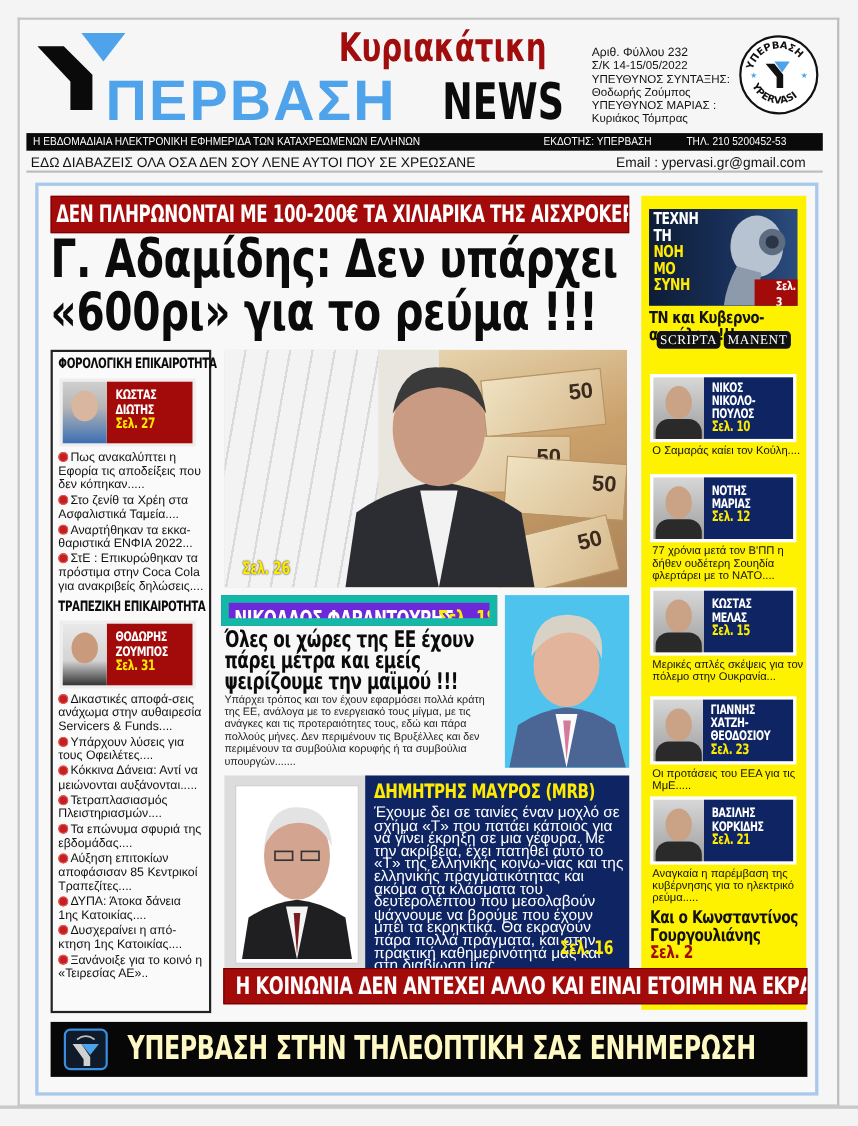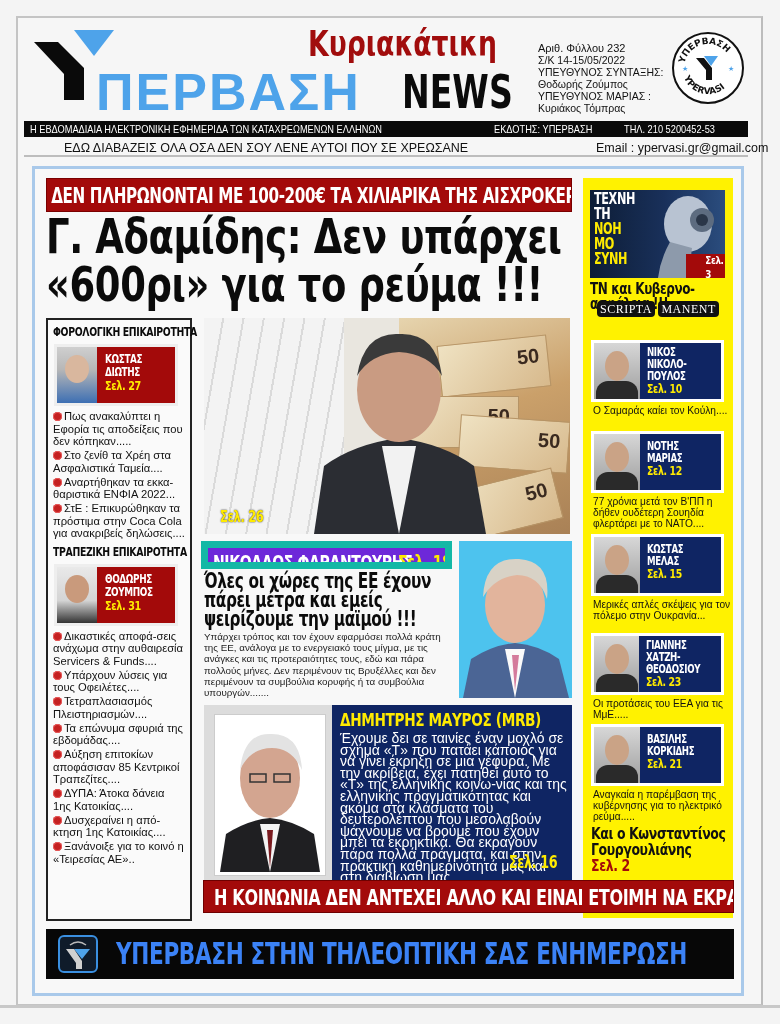--- a/index.html
+++ b/index.html
@@ -19,21 +19,21 @@
 
   .issue-info { position: absolute; left: 538px; top: 42px; font-size: 10.5px; line-height: 12px; color: #111; }
   .issue-info div:first-child { font-size: 11px; }
   .seal { position: absolute; left: 672px; top: 32px; width: 72px; height: 72px; border-radius: 50%; background: #fff; border: 2px solid #111; }
   .seal svg { position: absolute; left: 0; top: 0; }
 
   
   .strap { position: absolute; left: 24px; top: 121px; width: 724px; height: 16px; background: #0a0a0a; color: #fff; font-size: 10.5px; line-height: 16px; }
   .strap span { position: absolute; top: 0; white-space: nowrap; transform: scaleX(0.88); transform-origin: left; }
   .subline { position: absolute; left: 24px; top: 139px; width: 724px; height: 18px; font-size: 12.5px; line-height: 18px; border-bottom: 2px solid #bdbdbd; }
-  .subline span { position: absolute; top: 0; white-space: nowrap; margin-left: 36px; }
+  .subline span { position: absolute; top: 0; white-space: nowrap; }
 
   
   .frame { position: absolute; left: 32px; top: 166px; width: 712px; height: 830px; border: 3px solid #a9c9ea; background: #f8f8f8; }
 
   
   .kicker { position: absolute; left: 46px; top: 178px; width: 526px; height: 34px; background: #a30a0a; color: #fff; border: 1px solid #7a0000; overflow: hidden; }
   .kicker span { display: block; font-size: 22px; line-height: 34px; white-space: nowrap; padding-left: 6px; transform: scaleX(0.69); transform-origin: left; }
   .headline { position: absolute; left: 46px; top: 212px; width: 530px; font-size: 48px; line-height: 48px; color: #0b0b0b; }
   .headline div { white-space: nowrap; transform: scaleX(0.77); transform-origin: left; }
 
@@ -100,21 +100,21 @@
   .col-tag { flex: 1; background: #0f2563; color: #fff; padding: 3px 0 0 7px; }
   .col-tag div { font-size: 12px; line-height: 12px; white-space: nowrap; transform: scaleX(0.72); transform-origin: left; }
   .col-tag .pg { color: #ffeb00; font-size: 13px; line-height: 14px; }
   .col-text { position: absolute; left: 593px; width: 140px; font-size: 10.2px; line-height: 11.2px; color: #111; }
 
   .gour { position: absolute; left: 591px; top: 826px; width: 140px; font-size: 16px; line-height: 16px; color: #111; }
   .gour div { white-space: nowrap; transform: scaleX(0.78); transform-origin: left; }
   .gour .pg { color: #a30a0a; }
 
   
-  .tvbar { position: absolute; left: 46px; top: 929px; width: 688px; height: 50px; background: #070707; color: #3b82f6; }
+  .tvbar { position: absolute; left: 46px; top: 929px; width: 688px; height: 50px; background: #070707; color: #fef9c3; }
   .tv-logo { position: absolute; left: 12px; top: 6px; width: 40px; height: 38px; border: 2px solid #3a8fe0; border-radius: 6px; background: #0f1b2a; }
   .tv-text { position: absolute; left: 70px; top: 7px; font-size: 30px; line-height: 36px; white-space: nowrap; transform: scaleX(0.72); transform-origin: left; }
 </style>
 </head>
 <body>
 
 <div class="page"></div>
 <div class="outer-bottom"></div>
 
 <div class="mast">
@@ -196,20 +196,21 @@
       </div>
     <div class="author-tag cond">
       <div>ΘΟΔΩΡΗΣ</div>
       <div>ΖΟΥΜΠΟΣ</div>
       <div class="pg">Σελ. 31</div>
     </div>
   </div>
   <ul class="bullets">
     <li><span class="dot"></span><span>Δικαστικές αποφά-σεις ανάχωμα στην αυθαιρεσία Servicers &amp; Funds....</span></li>
     <li><span class="dot"></span><span>Υπάρχουν λύσεις για τους Οφειλέτες....</span></li>
+    <li><span class="dot"></span><span>Κόκκινα Δάνεια: Αντί να μειώνονται αυξάνονται.....</span></li>
     <li><span class="dot"></span><span>Τετραπλασιασμός Πλειστηριασμών....</span></li>
     <li><span class="dot"></span><span>Τα επώνυμα σφυριά της εβδομάδας....</span></li>
     <li><span class="dot"></span><span>Αύξηση επιτοκίων αποφάσισαν 85 Κεντρικοί Τραπεζίτες....</span></li>
     <li><span class="dot"></span><span>ΔΥΠΑ: Άτοκα δάνεια 1ης Κατοικίας....</span></li>
     <li><span class="dot"></span><span>Δυσχεραίνει η από-κτηση 1ης Κατοικίας....</span></li>
     <li><span class="dot"></span><span>Ξανάνοιξε για το κοινό η «Τειρεσίας ΑΕ»..</span></li>
   </ul>
 </div>
 
 <div class="main-photo">

